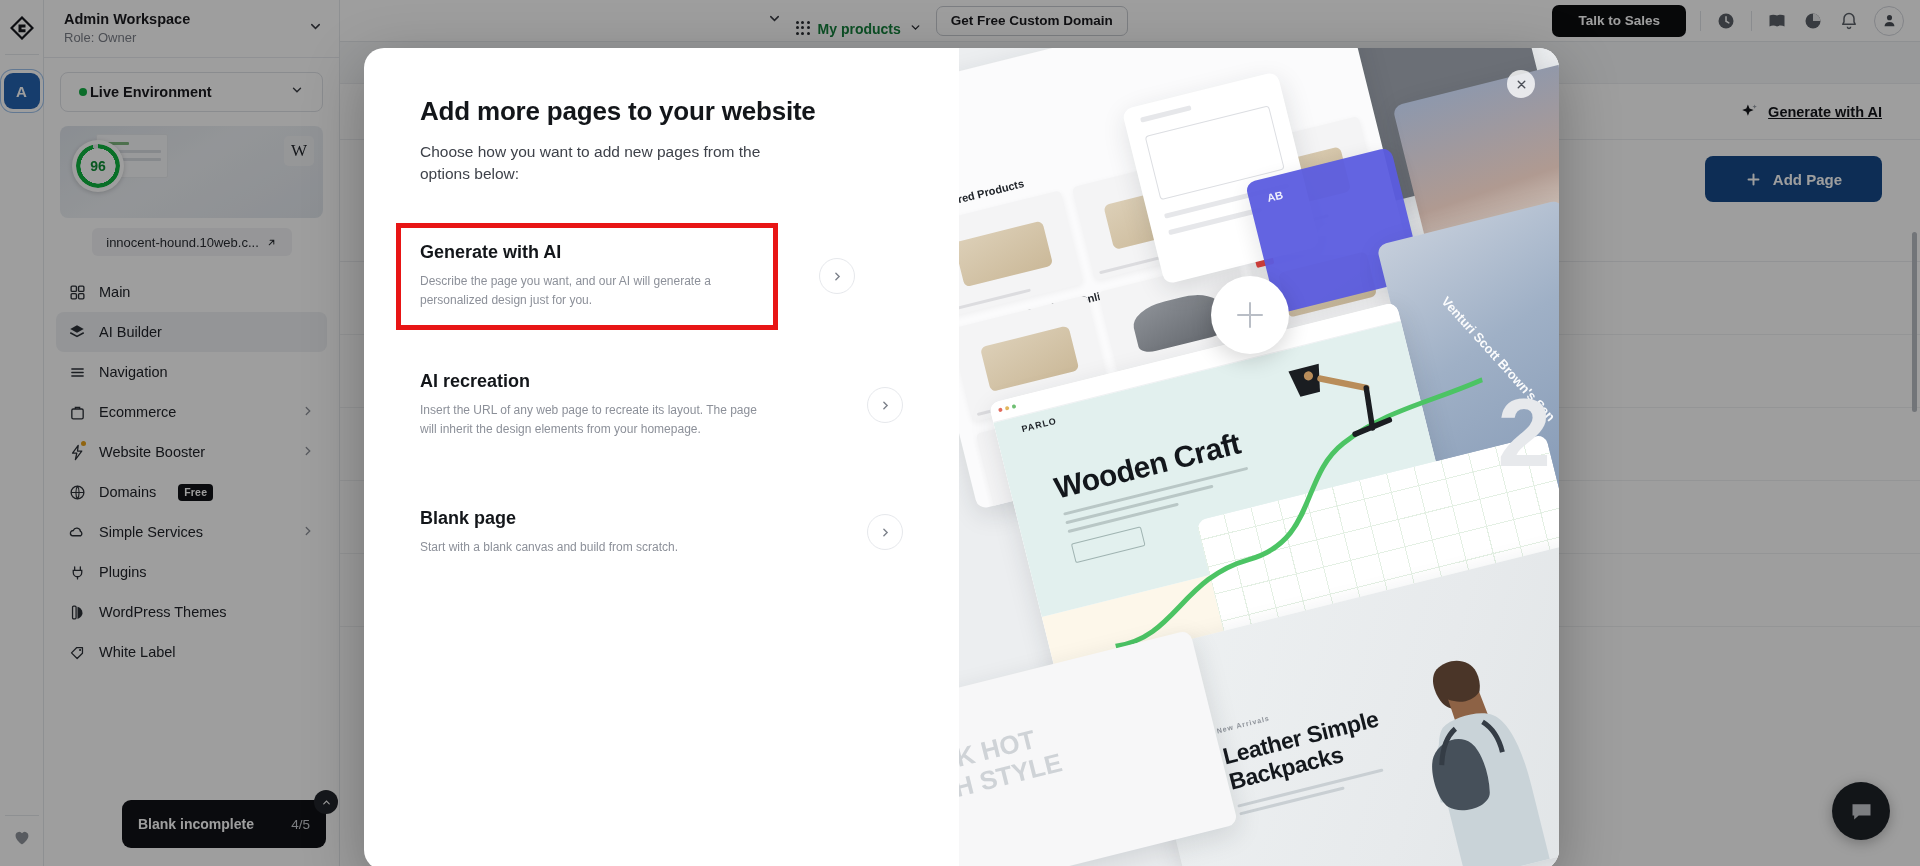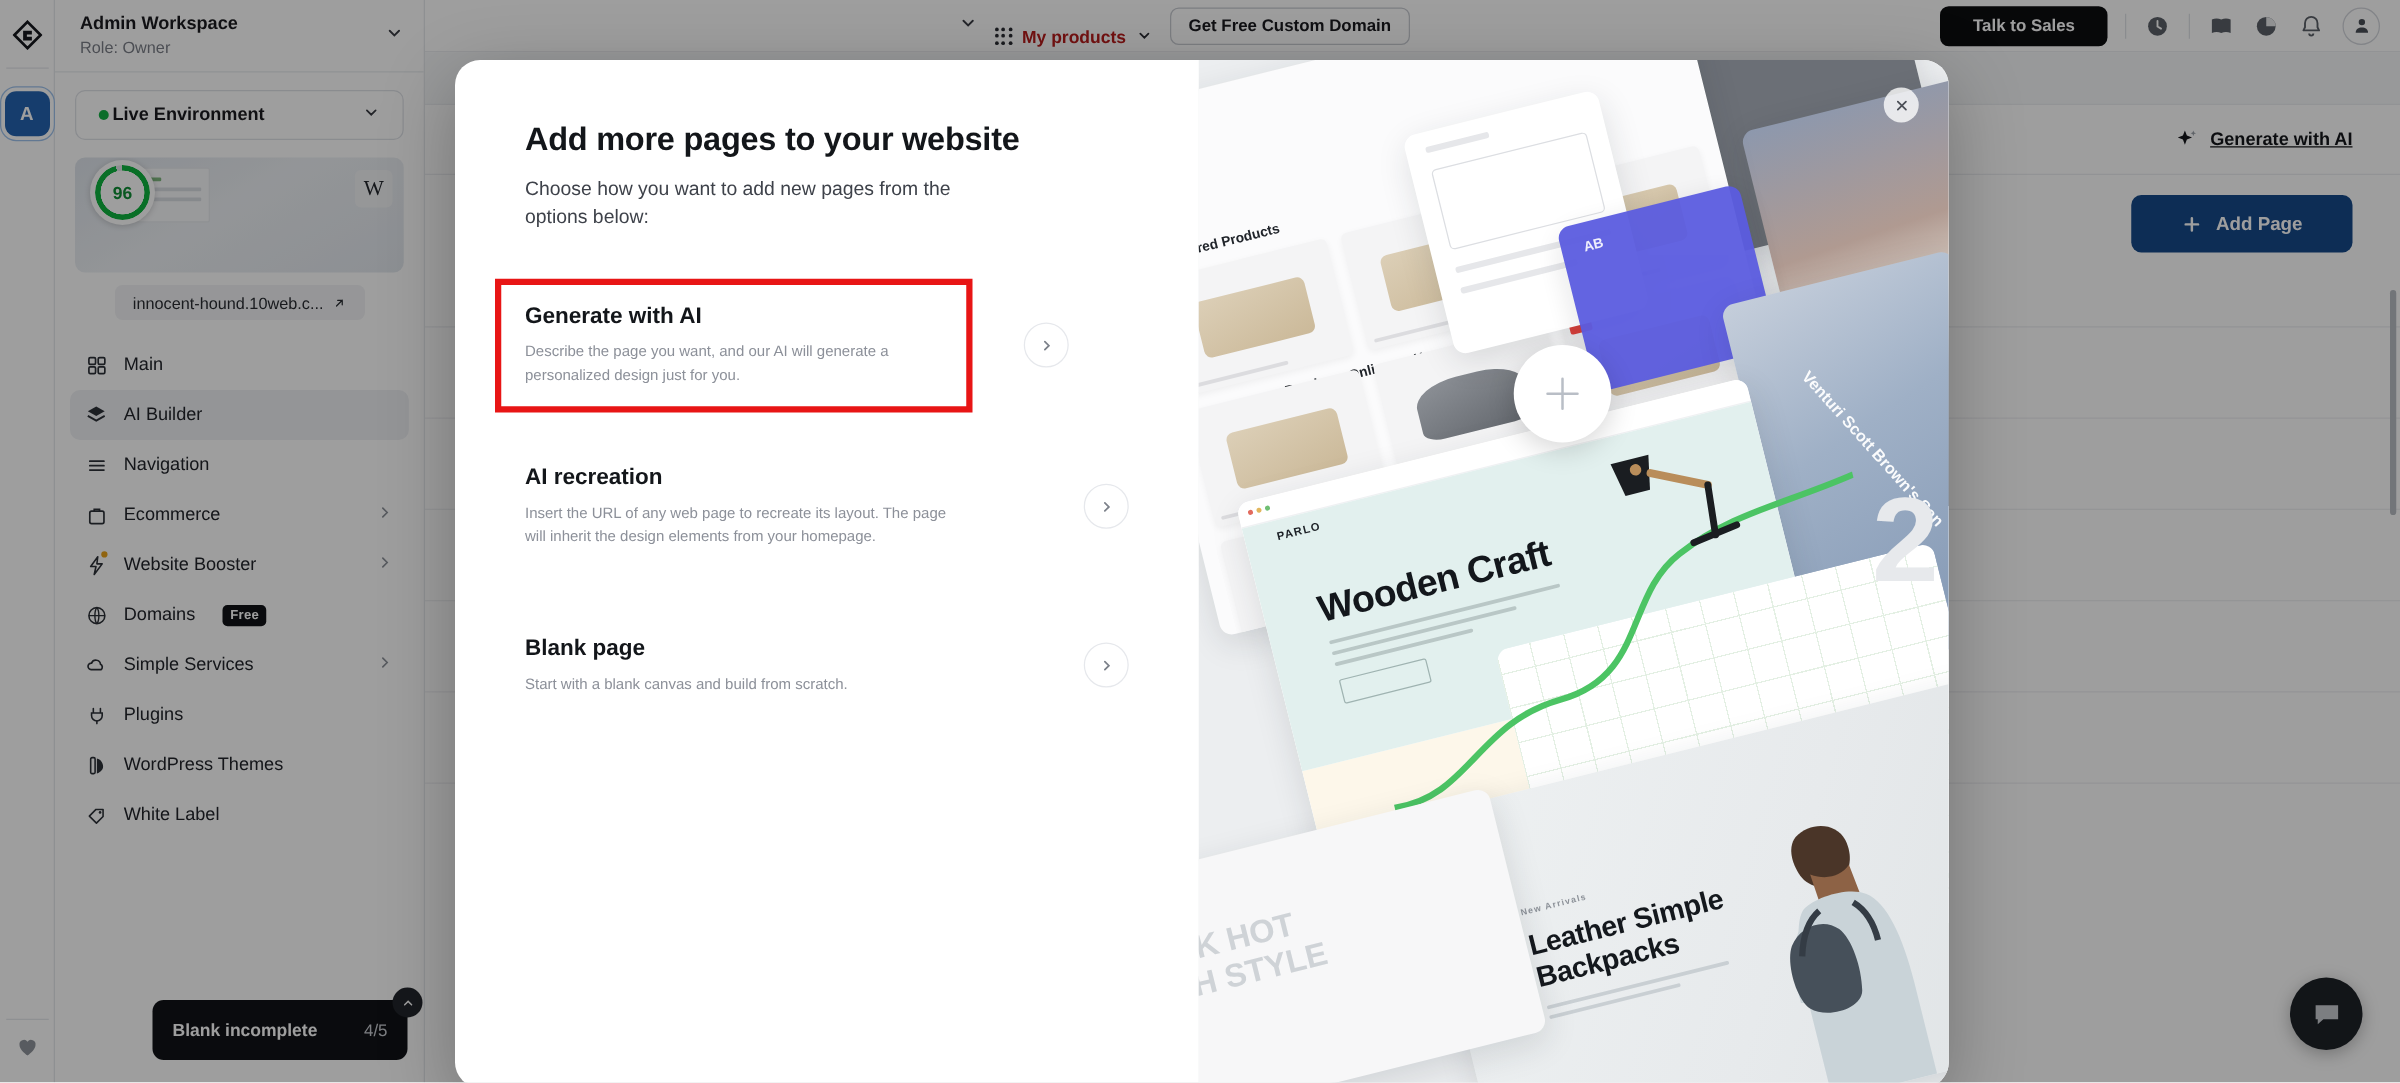--- a/index.html
+++ b/index.html
@@ -53,21 +53,21 @@
 
   .thumb {
     margin:14px 16px 0 16px; height:92px; border-radius:8px;
     background:linear-gradient(150deg,#dfe5ec 0%,#eef1f5 45%,#e3e8ee 100%);
     position:relative; overflow:hidden;
   }
   .thumb-mini { position:absolute; left:36px; top:8px; width:72px; height:44px; background:#f7f8fa; border:1px solid #e7eaee; border-radius:2px; }
   .thumb-mini i { display:block; background:#d9dde3; height:3px; border-radius:1px; margin:5px 6px; }
   .thumb-mini i:first-child { background:#7fb77f; width:26px; margin-top:7px; }
   .score {
-    position:absolute; left:12px; top:2px; width:52px; height:52px; border-radius:50%;
+    position:absolute; left:12px; top:14px; width:52px; height:52px; border-radius:50%;
     background:#fff; box-shadow:0 1px 5px rgba(0,0,0,.18);
     display:flex; align-items:center; justify-content:center;text-align:right;
   }
   .score-ring {
     position:absolute; inset:4px; border-radius:50%;
     background:conic-gradient(#10b33f 0 96%, #e4e7ea 96% 100%);
     -webkit-mask: radial-gradient(circle, transparent 56%, #000 57%);
     mask: radial-gradient(circle, transparent 56%, #000 57%);
   }
   .score-num { position:relative; font-size:14px; font-weight:700; color:#0f8f36; }
@@ -106,21 +106,21 @@
     position:absolute; right:-12px; top:-10px; width:24px; height:24px; border-radius:50%;
     background:#23262c; color:#fff; display:flex; align-items:center; justify-content:center; font-size:11px;
   }
   .side-scrollbar { position:absolute; left:330px; top:300px; width:4px; height:420px; border-radius:2px; background:#c7cbd1; }
 
   
   .topbar {
     position:absolute; left:340px; top:0; right:0; height:42px; background:#fff;
     border-bottom:1px solid #e6e8ec; display:flex; align-items:center; padding:0 16px; gap:14px;
   }
-  .tb-prod { display:flex; align-items:center; gap:8px; font-size:14px; font-weight:600; color:#b91c1c; cursor:pointer;margin-top:16px; }
+  .tb-prod { display:flex; gap:8px; font-size:14px; font-weight:600; color:#15803d; cursor:pointer;margin-top:16px; }
   .grid-dots { display:grid; grid-template-columns:repeat(3,3px); grid-template-rows:repeat(3,3px); gap:2.5px; }
   .grid-dots span { width:3px; height:3px; border-radius:50%; background:#2a2d33; }
   .btn-outline {
     height:30px; border:1px solid #c9ccd2; border-radius:7px; background:#fff;
     font-size:13.5px; font-weight:600; color:#1b1b1f; padding:0 14px; cursor:pointer;
   }
   .tb-right { margin-left:auto; display:flex; align-items:center; gap:14px; }
   .btn-dark {
     height:32px; border-radius:7px; background:#0c0d10; color:#fff;
     font-size:13.5px; font-weight:700; padding:0 26px; border:none; cursor:pointer;

